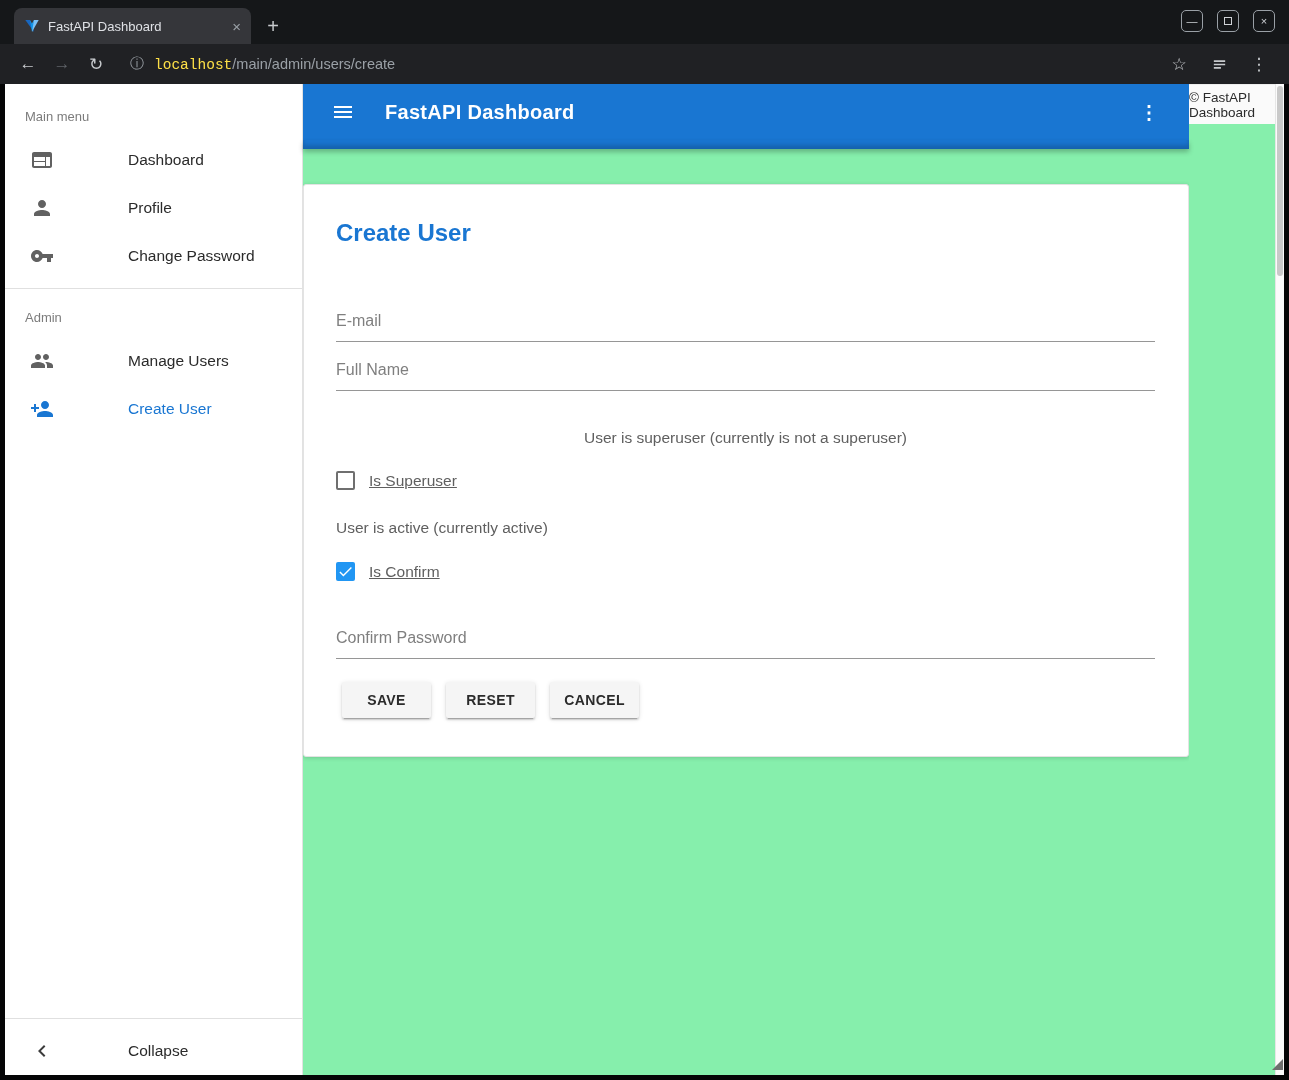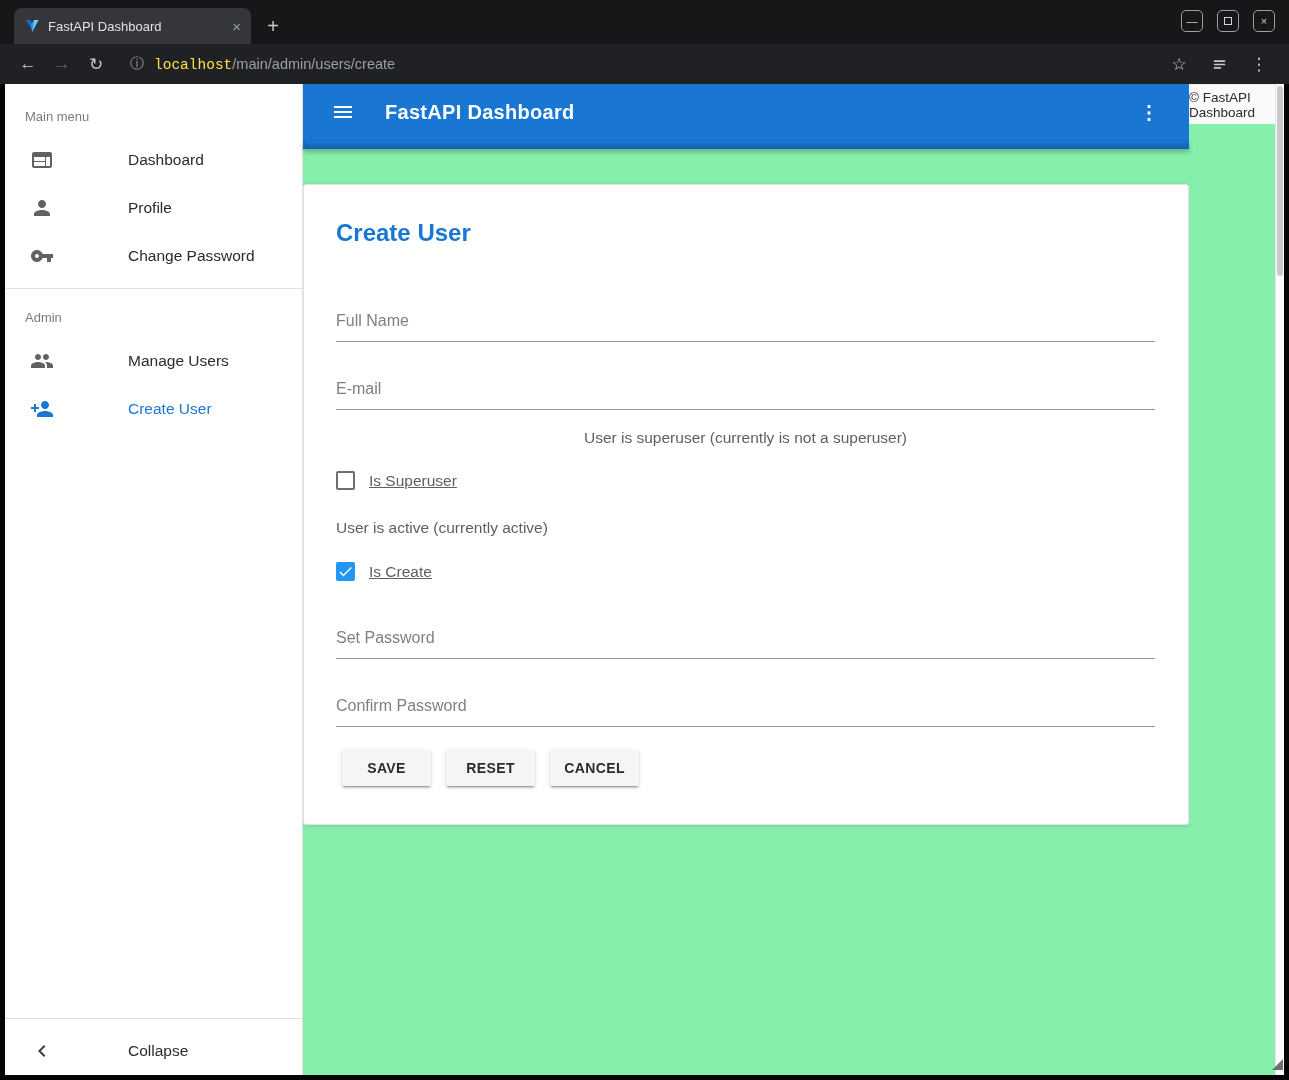--- a/index.html
+++ b/index.html
@@ -220,49 +220,46 @@
           </span>
           <span class="appbar-title">FastAPI Dashboard</span>
           <span class="appbar-dots">⋮</span>
         </header>
         <div class="appbar-ext"></div>
 
         <div class="content">
           <section class="card">
             <h1 class="card-title">Create User</h1>
 
+            <label class="tfield email">
+              <input type="text" placeholder="E-mail" style="">
+            </label>
+
             <label class="tfield">
               <input type="text" placeholder="Full Name" style="">
-            </label>
-
-            <label class="tfield email">
-              <input type="text" placeholder="E-mail" style="">
             </label>
 
             <div class="hint h1">User is superuser (currently is not a superuser)</div>
 
             <div class="chk-row r1">
               <span class="chk unchecked"></span>
               <span class="chk-label">Is Superuser</span>
             </div>
 
             <div class="hint h2">User is active (currently active)</div>
 
             <div class="chk-row r2">
               <span class="chk checked">
                 <svg viewBox="0 0 24 24" width="17" height="17" fill="#ffffff">
                     <path d="M9 16.17 4.83 12l-1.42 1.41L9 19 21 7l-1.41-1.41z"></path>
                   </svg>
               </span>
-              <span class="chk-label">Is Create</span>
+              <span class="chk-label">Is Confirm</span>
             </div>
 
-            <label class="tfield">
-              <input type="text" placeholder="Set Password" style="">
-            </label>
 
             <label class="tfield confirm">
               <input type="text" placeholder="Confirm Password" style="">
             </label>
 
             <div class="btn-row">
               <button class="btn">SAVE</button>
               <button class="btn">RESET</button>
               <button class="btn">CANCEL</button>
             </div>

